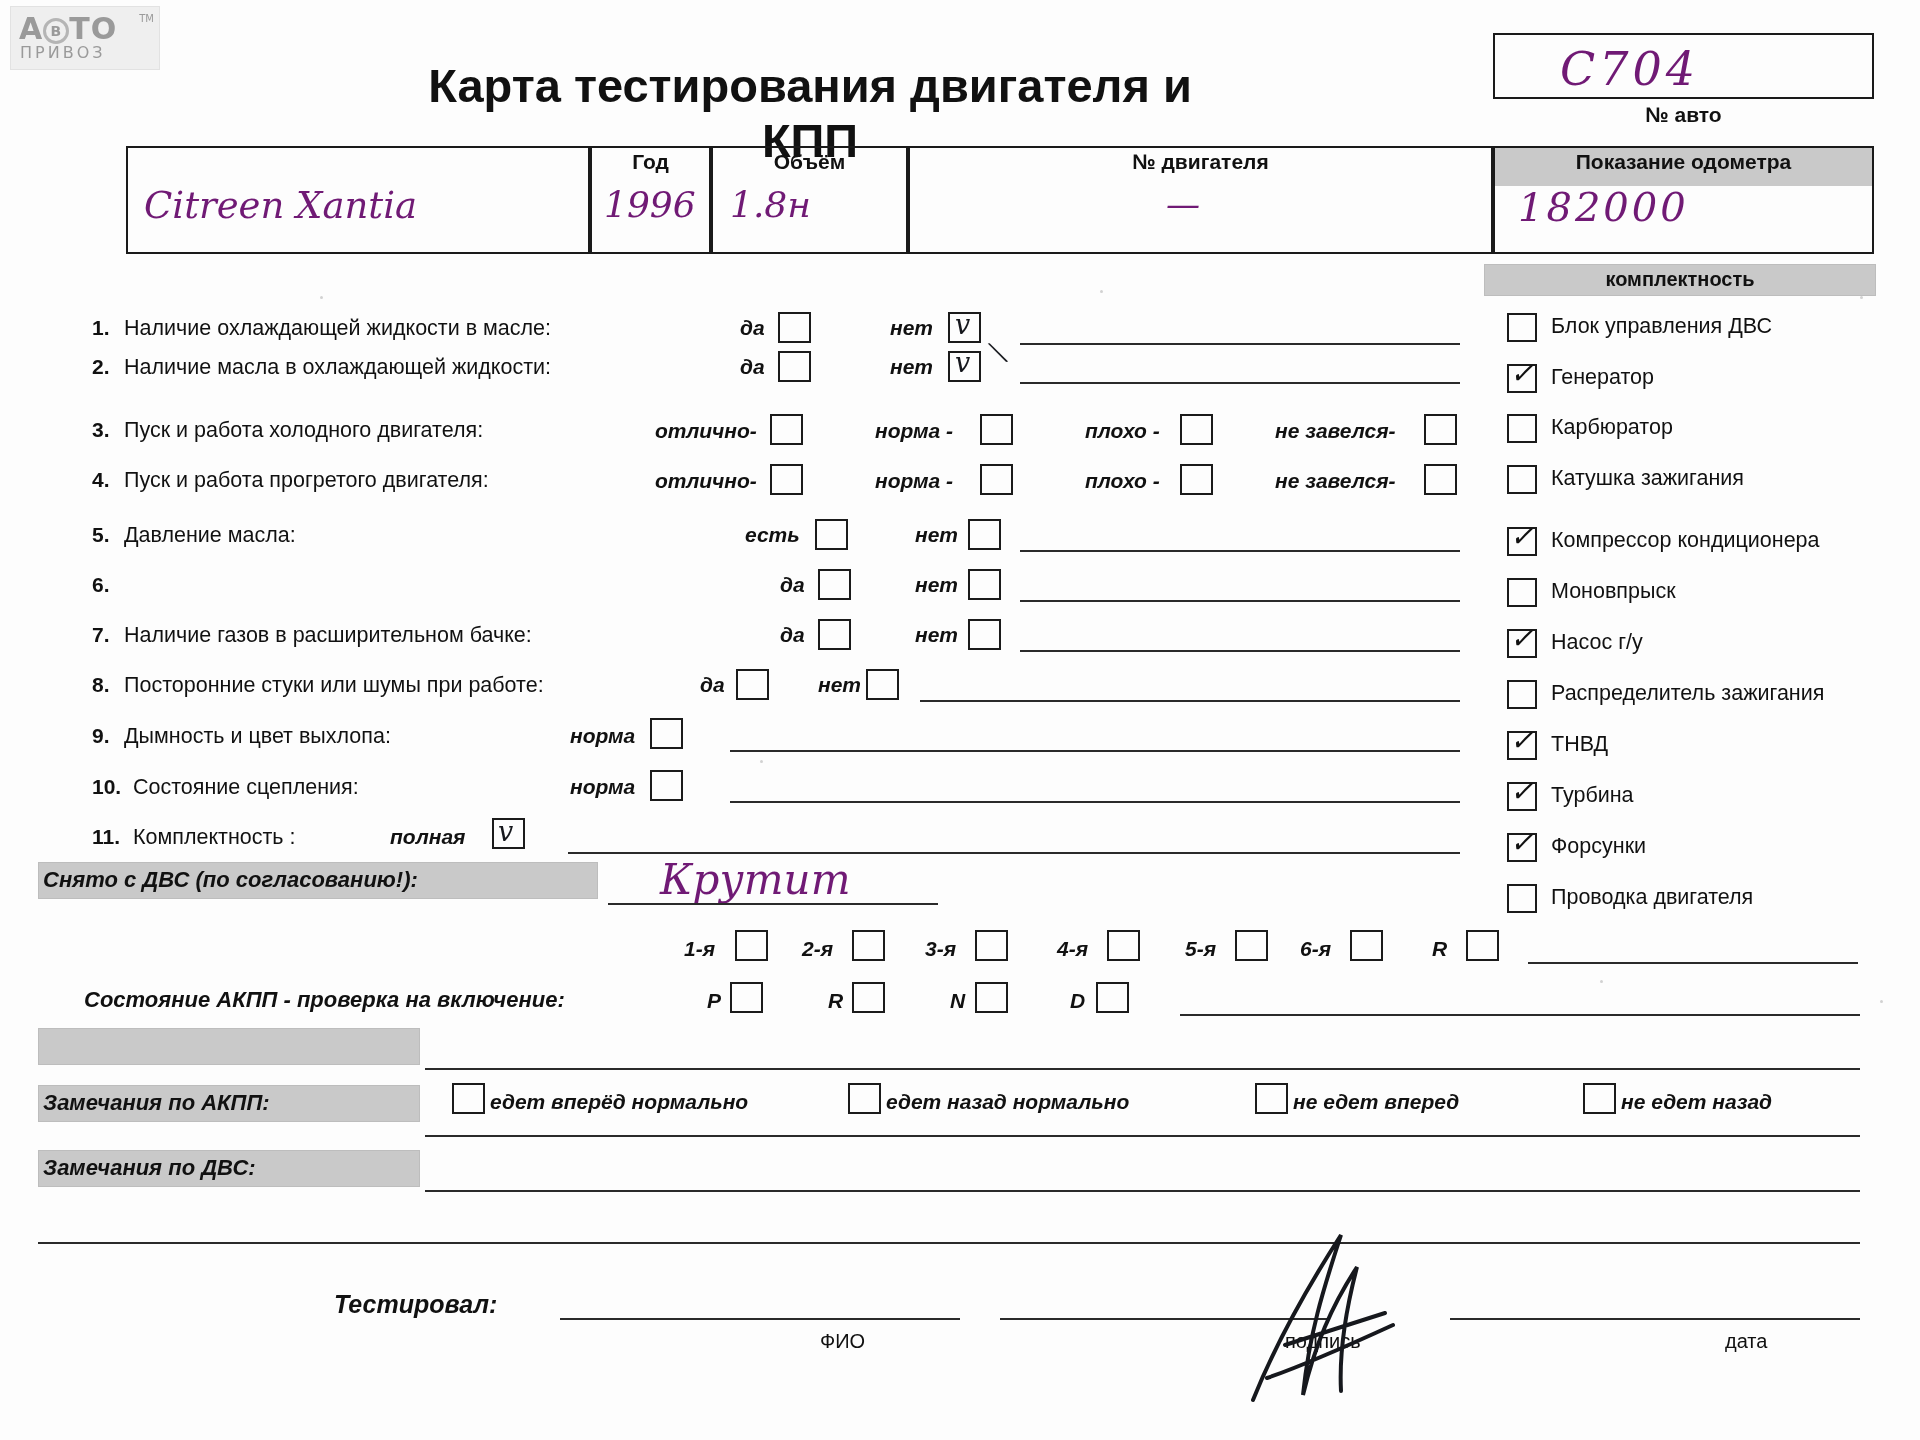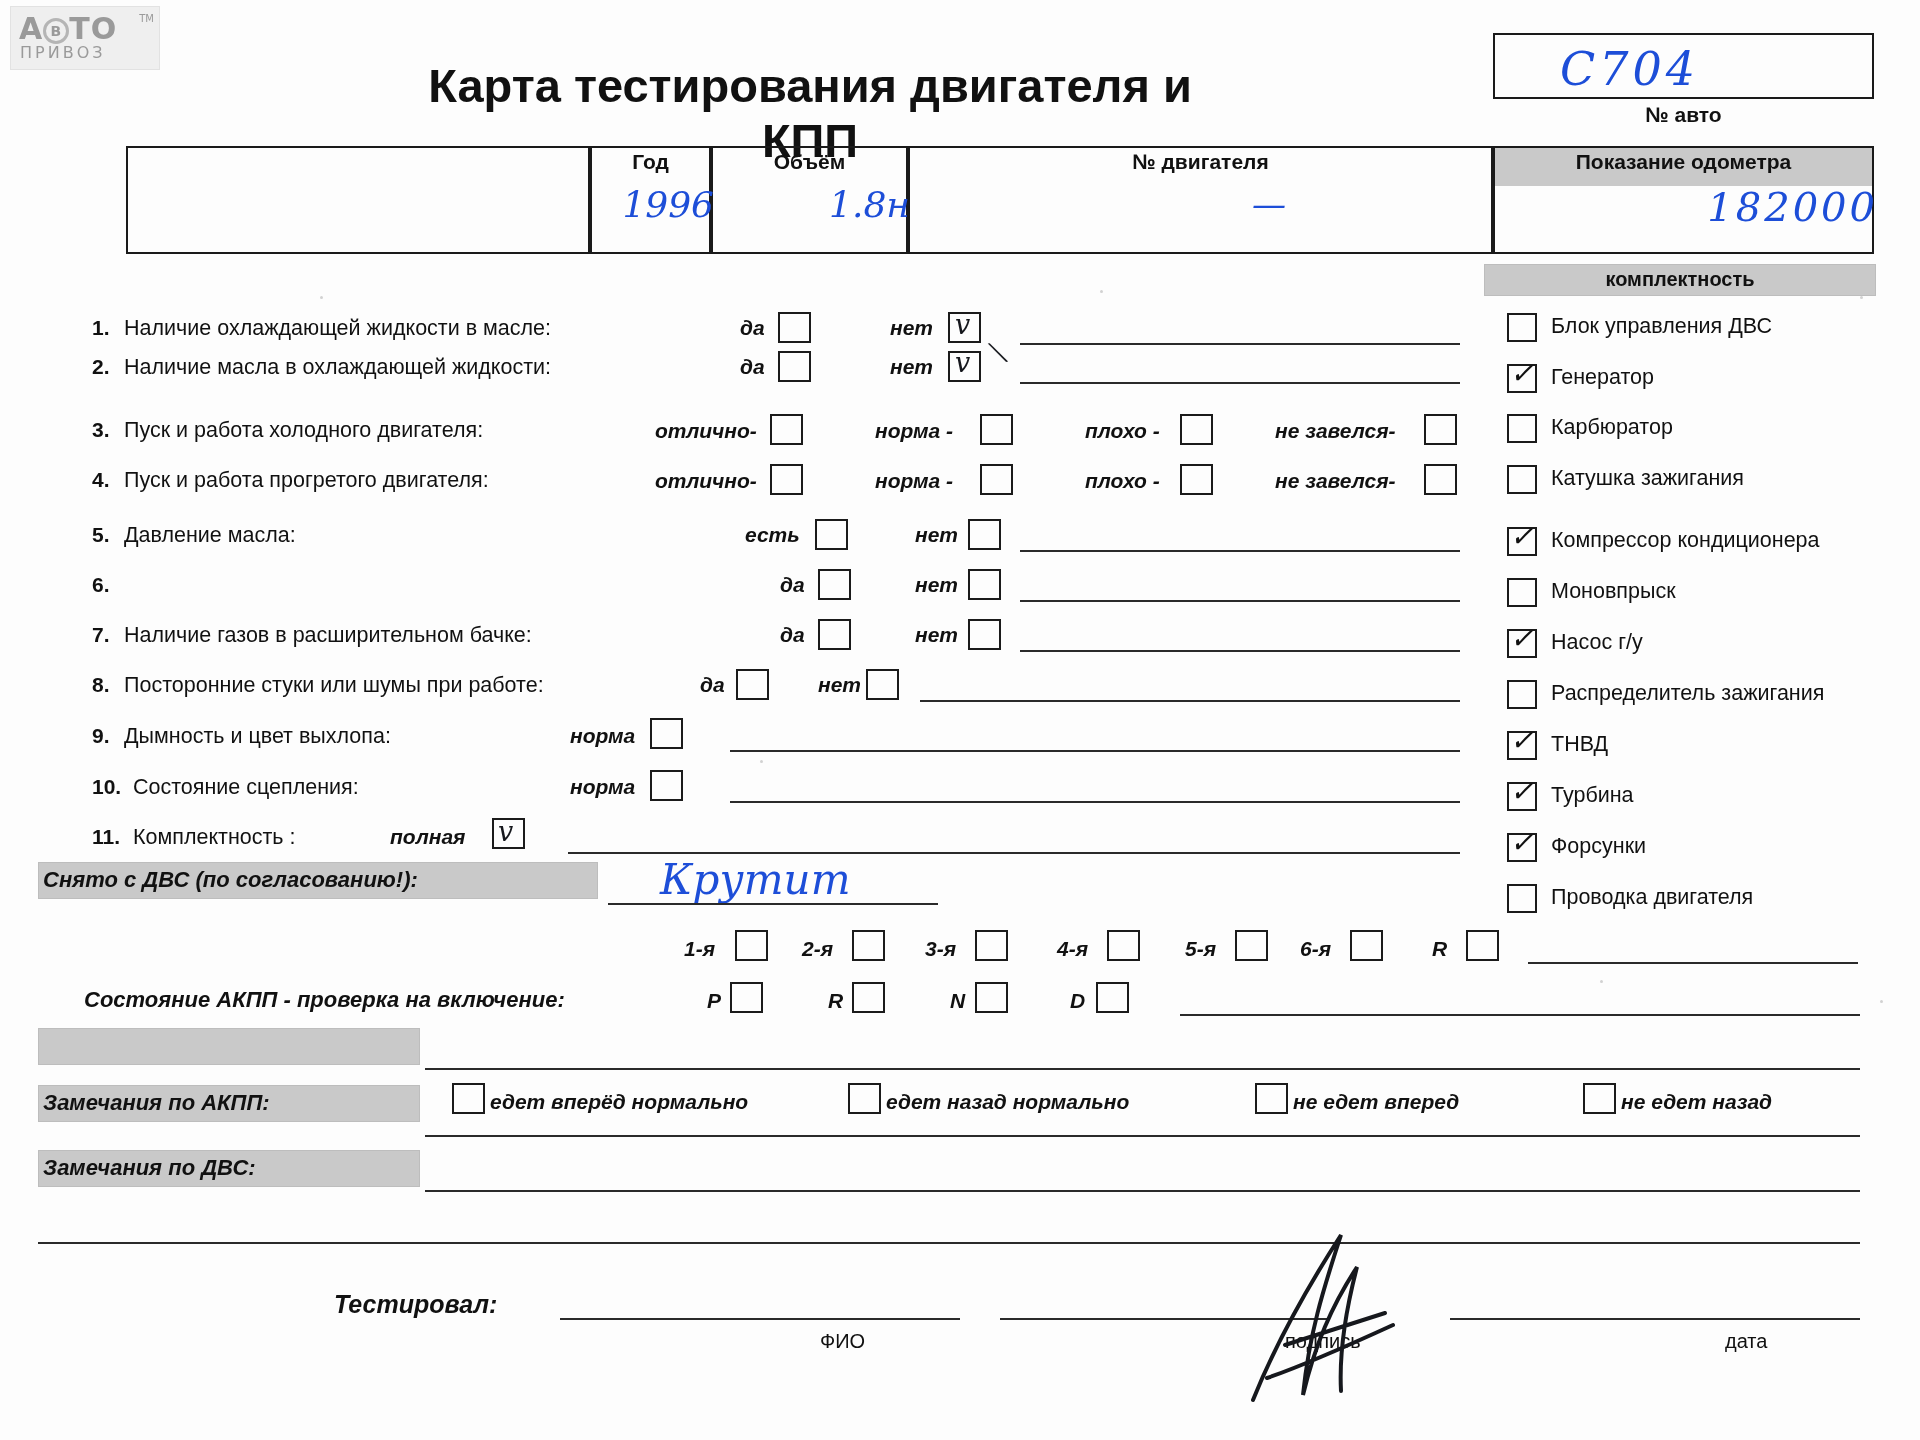--- a/index.html
+++ b/index.html
@@ -59,22 +59,21 @@
     position: absolute;
     left: 9px; top: 36px;
     font-size: 16px;
     letter-spacing: 3px;
   }
 
   
   .hw {
     font-family: "DejaVu Serif", serif;
     font-style: italic;
-    color: #1d4ed8;
-    text-align: right;
+    color: #701a75;
   }
   .abs { position: absolute; }
   .title {
     position: absolute;
     left: 400px;
     top: 58px;
     width: 820px;
     text-align: center;
     font-size: 47px;
     font-weight: bold;
@@ -243,20 +242,21 @@
     <div class="cell" style="left:464px; width:121px;"></div>
     <div class="cell" style="left:585px; width:197px;"></div>
     <div class="cell" style="left:782px; width:585px;"></div>
     <div class="cell" style="left:1367px; width:381px;"></div>
 
     <div class="hdr" style="left:464px; width:121px;">Год</div>
     <div class="hdr" style="left:585px; width:197px;">Объём</div>
     <div class="hdr" style="left:782px; width:585px;">№ двигателя</div>
     <div class="hdr" style="left:1367px; width:381px;">Показание одометра</div>
 
+    <div class="val hw" style="left:18px; width:450px; font-size:37px;">Citreen Xantia</div>
     <div class="val hw" style="left:478px; width:110px; font-size:36px;">1996</div>
     <div class="val hw" style="left:604px; width:180px; font-size:36px;">1.8н</div>
     <div class="val hw" style="left:1040px; width:120px; font-size:34px;">—</div>
     <div class="val hw" style="left:1392px; width:360px; font-size:40px; letter-spacing:3px;">182000</div>
   </div>
 
   <div class="num" style="left:92px; top:316px;">1.</div>
   <div class="qtext" style="left:124px; top:316px;">Наличие охлаждающей жидкости в масле:</div>
   <div class="lbl it" style="left:740px; top:316px;">да</div>
   <div class="chk" style="left:778px; top:312px;"></div>

